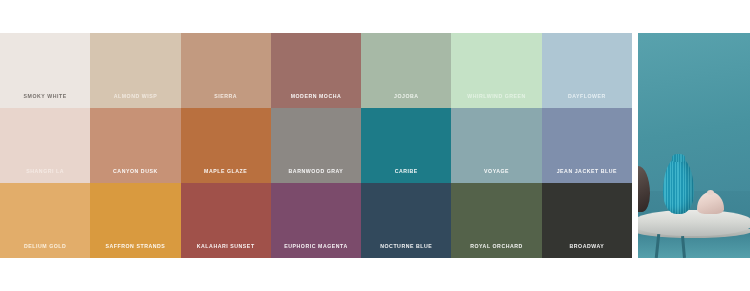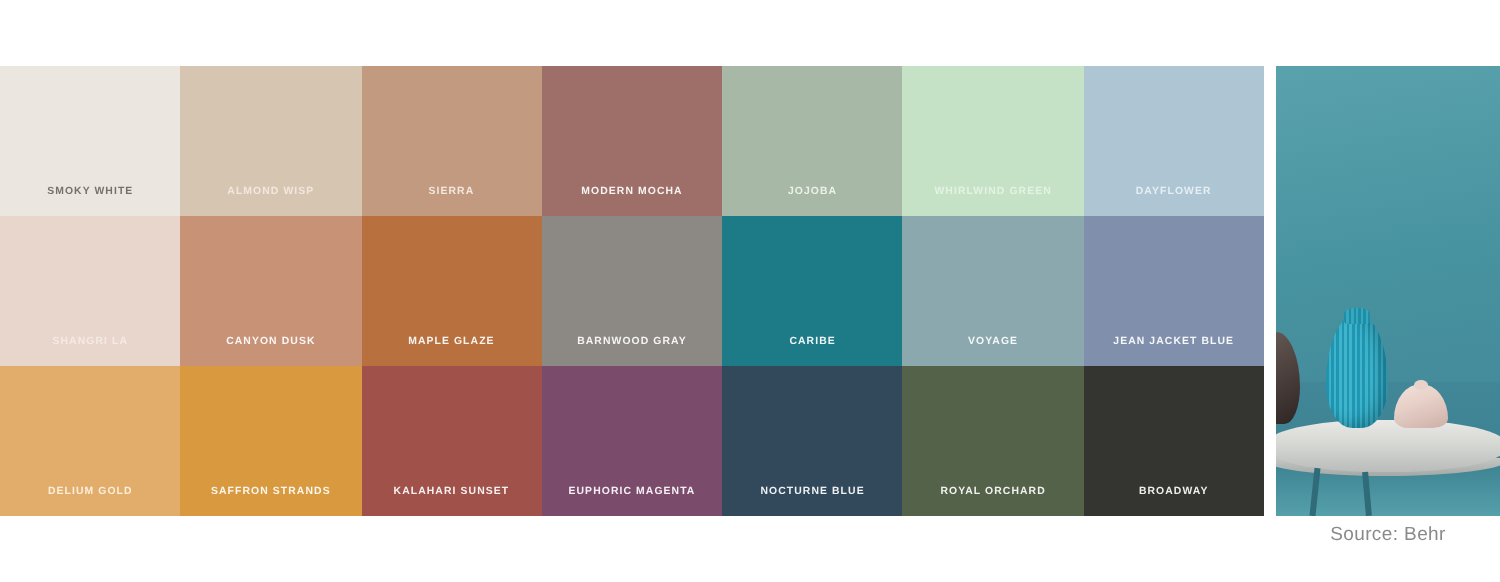--- a/index.html
+++ b/index.html
@@ -191,15 +191,14 @@
     <div class="table-edge"></div>
     <div class="table-top"></div>
     <div class="table-leg"></div>
     <div class="table-leg2"></div>
     <div class="vase"></div>
     <div class="vase-neck"></div>
     <div class="blush-obj"></div>
     <div class="blush-top"></div>
   </div>
 
-  <div id="source-caption">Source: Behr</div>
 
 </div>
 
 </body></html>

